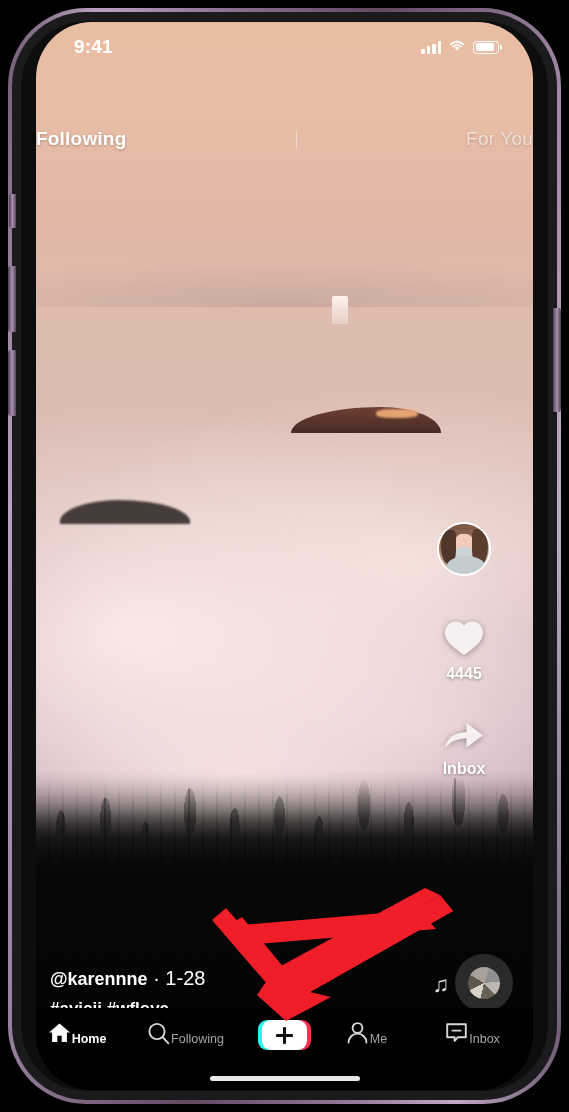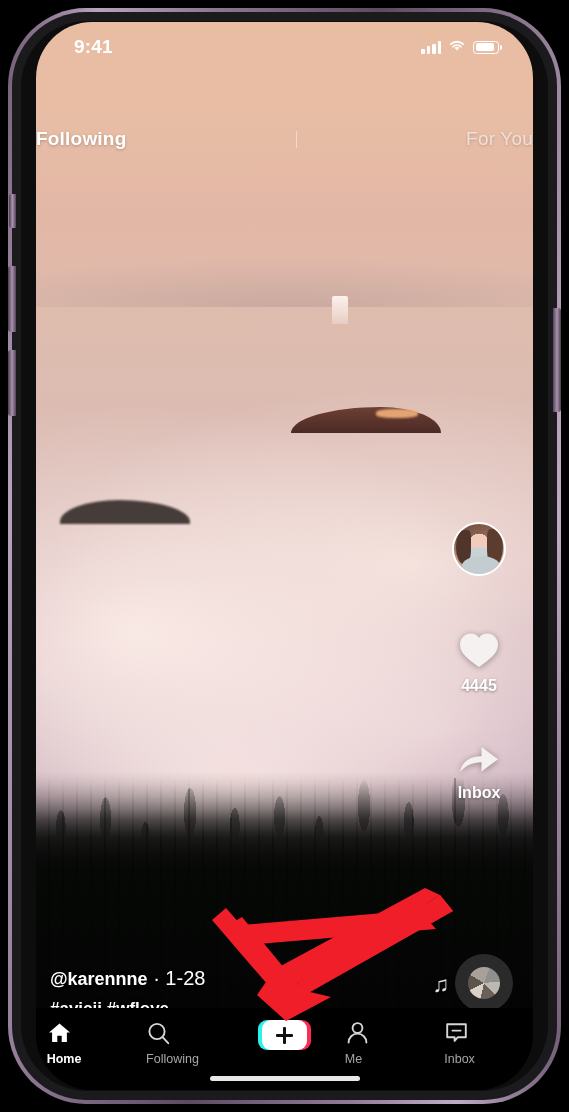--- a/index.html
+++ b/index.html
@@ -165,22 +165,22 @@
     z-index:30;
     margin-top:32px;
   }
   .feed-tab{ font-size:19px; letter-spacing:.2px; }
   #tab-following{ color:#ffffff; font-weight:700; text-shadow:0 1px 3px rgba(0,0,0,.25); }
   #tab-for-you{ color:rgba(255,255,255,.62); font-weight:500; text-shadow:0 1px 3px rgba(0,0,0,.2); }
   #tab-divider{ width:1px; height:17px; background:rgba(255,255,255,.45); }
 
   
   #action-rail{
-    position:absolute; right:12px; top:500px; width:84px;
-    display:flex; flex-direction:column; align-items:center; z-index:25;gap:12px;
+    position:absolute; right:27px; top:500px; width:84px;
+    display:flex; flex-direction:column; align-items:center; z-index:25;
   }
   #avatar-wrap{ position:relative; margin-bottom:42px; }
   #avatar{
     width:54px; height:54px; border-radius:50%;
     border:2px solid #fff; overflow:hidden; position:relative;
     background:
       radial-gradient(circle at 50% 78%, #c9d2d4 0 34%, transparent 35%),
       radial-gradient(circle at 50% 40%, #f2cbbb 0 26%, transparent 27%),
       linear-gradient(160deg,#6b4a3c 0%,#8a6350 30%,#c9a089 55%,#b7c2c4 100%);
   }
@@ -227,21 +227,21 @@
   #caption-music{ display:flex; align-items:center; gap:9px; margin-top:11px; }
   #music-icon{ color:#fff; font-size:15px; }
   #music-title{ color:rgba(255,255,255,.93); font-size:17px; font-weight:400; white-space:nowrap; }
 
   
   #bottom-nav{
     position:absolute; left:0; bottom:0; width:100%; height:82px;
     background:#000; display:flex; align-items:flex-start; justify-content:space-around;
     padding-top:12px; z-index:40;
   }
-  .nav-item{ display:flex; flex-direction:column; align-items:flex-start; width:78px; }
+  .nav-item{ display:flex; flex-direction:row; align-items:flex-end; width:78px; }
   .nav-label{ font-size:12.5px; margin-top:6px; }
   .nav-item.active .nav-label{ color:#fff; font-weight:700; }
   .nav-item .nav-label{ color:#a6a6a6; font-weight:500; }
   .nav-icon{ height:26px; display:flex; align-items:center; justify-content:center; }
   #nav-create{ width:78px; display:flex; flex-direction:column; align-items:center; }
   #create-button{
     position:relative; width:45px; height:30px; border-radius:9px;
     background:#fff; display:flex; align-items:center; justify-content:center;
   }
   #create-button::before{

